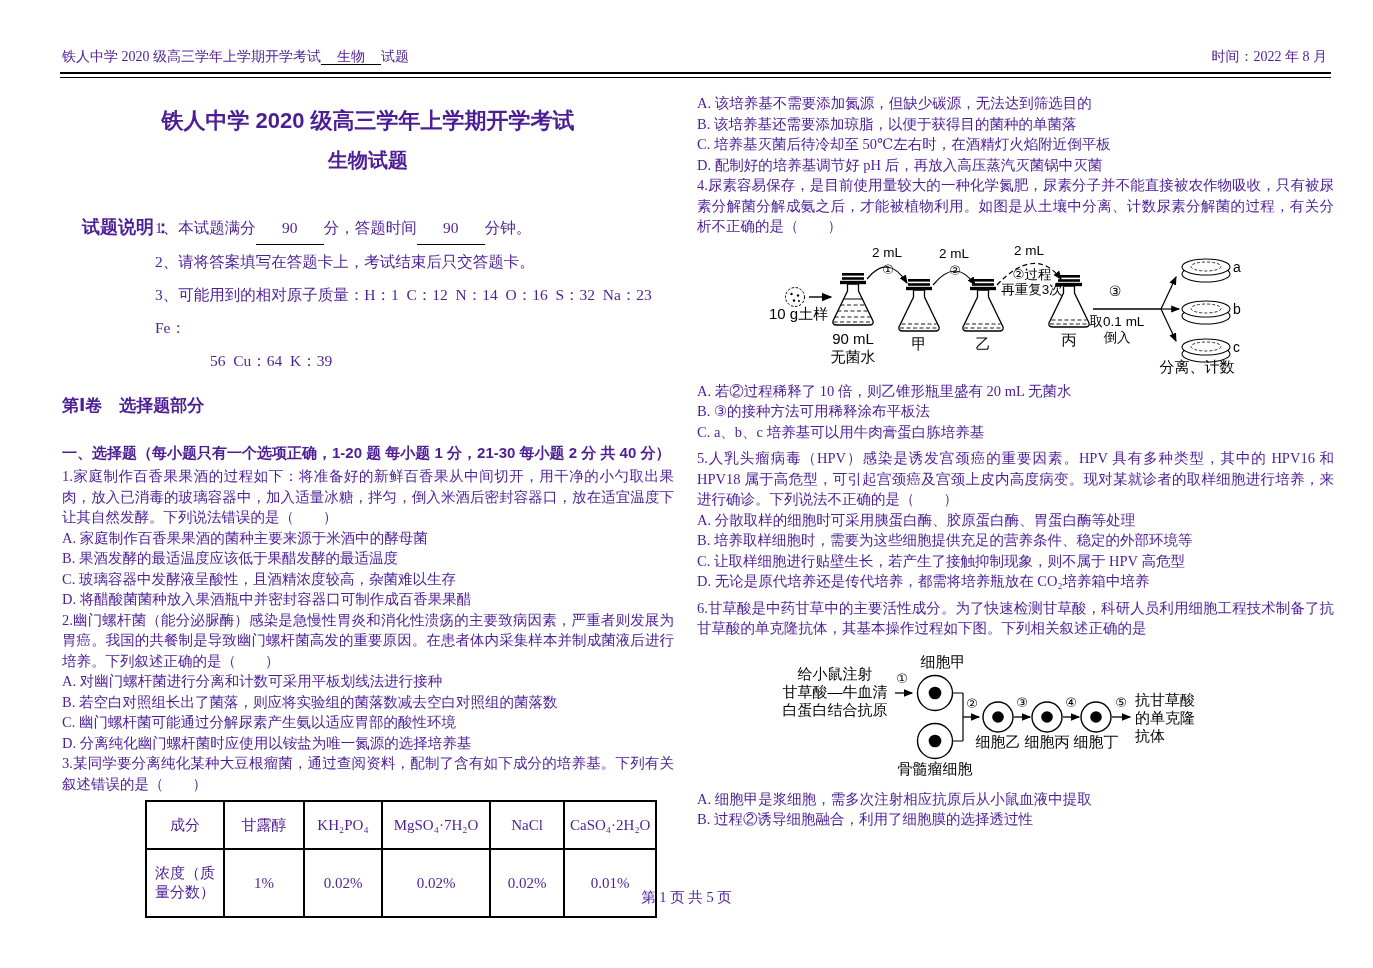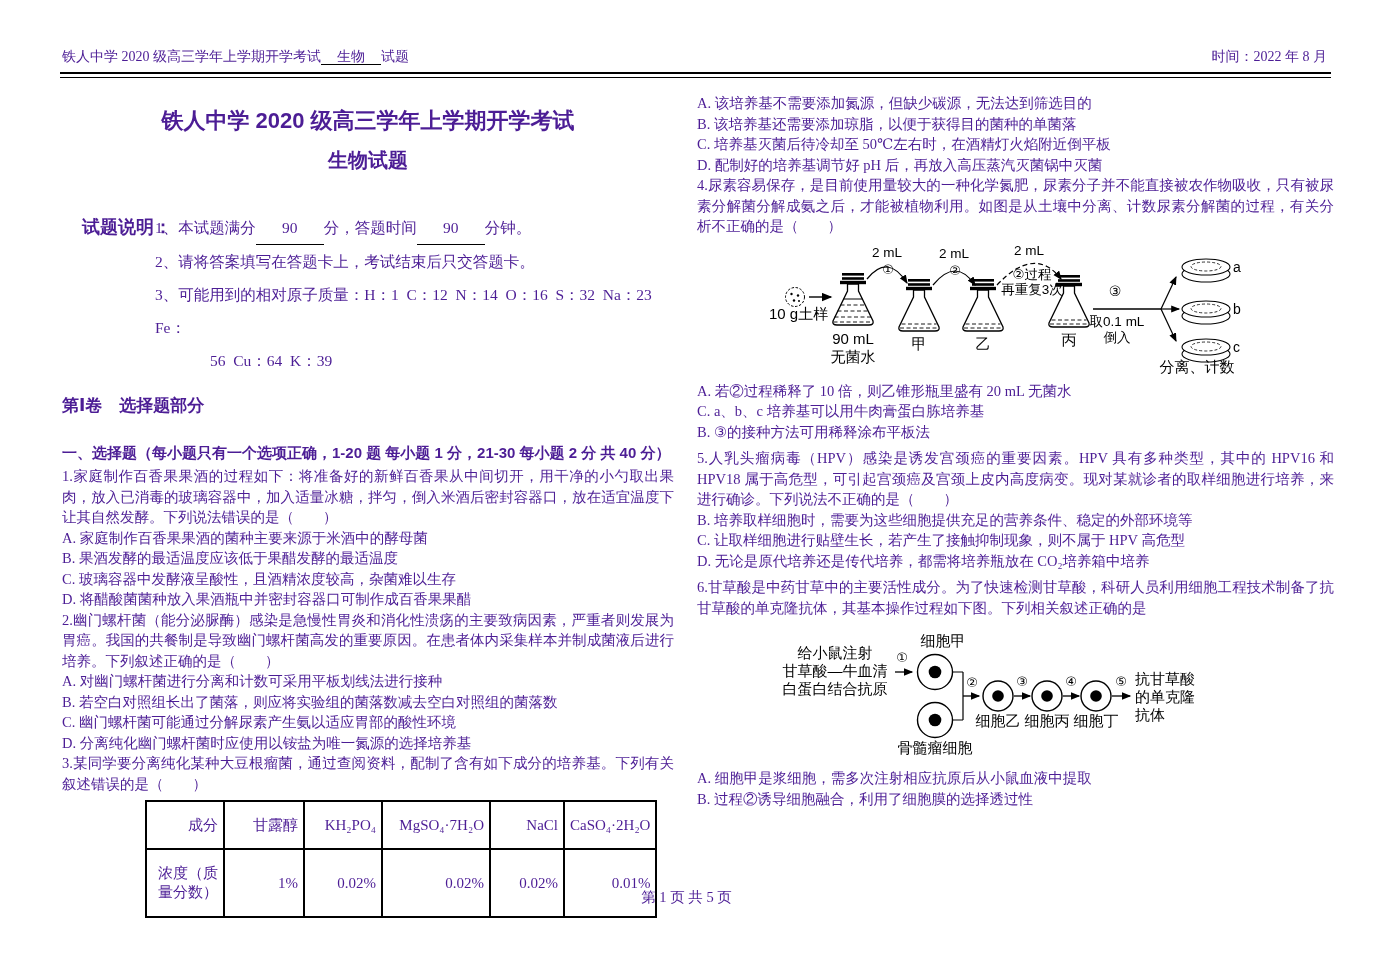--- a/index.html
+++ b/index.html
@@ -26,21 +26,21 @@
   .blank{display:inline-block;min-width:68px;text-align:center;border-bottom:1px solid #000;}
   .section-heading{margin-top:17px;text-align:left;font-weight:bold;font-size:17px;
              font-family:"Liberation Sans","DejaVu Sans",sans-serif;}
   .section-subheading{margin-top:27px;font-weight:bold;font-size:15px;
              font-family:"Liberation Sans","DejaVu Sans",sans-serif;}
   .stem{font-size:14.5px;line-height:20.5px;text-align:justify;}
   .line{font-size:14.5px;line-height:20.5px;}
   .mt3{margin-top:3px;} .mt6{margin-top:6px;} .mt8{margin-top:8px;} .mt13{margin-top:13px;}
   
   table.medium{border-collapse:collapse;margin:6px 0 0 83px;}
-  table.medium td{border:2px solid #000;text-align:right;font-size:15px;padding:2px 5px;}
+  table.medium td{border:2px solid #000;text-align:center;font-size:15px;padding:2px 5px;}
   table.medium tr.r1 td{height:42px;}
   table.medium tr.r2 td{height:62px;}
   .cw0{width:66px;} .cw1{width:68px;} .cw2{width:66px;} .cw3{width:96px;} .cw4{width:62px;} .cw5{width:80px;}
   
   .diag{display:block;}
   .diag text{font-family:"Liberation Sans","DejaVu Sans",sans-serif;fill:#000;}
   .q4svg{margin:8px 0 0 72px;}
   .q6svg{margin:14px 0 0 70px;}
   .opt5{margin-top:6px;}
   
@@ -217,24 +217,25 @@
       <g>
         <ellipse cx="437" cy="109" rx="24" ry="8" fill="none" stroke="#000" stroke-width="1.1"></ellipse>
         <ellipse cx="437" cy="102" rx="24" ry="8" fill="#fff" stroke="#000" stroke-width="1.1"></ellipse>
         <ellipse cx="437" cy="101.5" rx="15" ry="4.5" fill="none" stroke="#000" stroke-width="0.8" stroke-dasharray="3 2"></ellipse>
       </g>
       <text x="464" y="107" font-size="14">c</text>
       <text x="428" y="127" font-size="15" text-anchor="middle">分离、计数</text>
     </svg>
 
     <div class="line opt5">A. 若②过程稀释了 10 倍，则乙锥形瓶里盛有 20 mL 无菌水</div>
+    <div class="line">B. ③的接种方法可用稀释涂布平板法</div>
     <div class="line">C. a、b、c 培养基可以用牛肉膏蛋白胨培养基</div>
-    <div class="line">B. ③的接种方法可用稀释涂布平板法</div>
 
     <div class="stem mt6">5.人乳头瘤病毒（HPV）感染是诱发宫颈癌的重要因素。HPV 具有多种类型，其中的 HPV16 和 HPV18 属于高危型，可引起宫颈癌及宫颈上皮内高度病变。现对某就诊者的取样细胞进行培养，来进行确诊。下列说法不正确的是（　　）</div>
+    <div class="line">A. 分散取样的细胞时可采用胰蛋白酶、胶原蛋白酶、胃蛋白酶等处理</div>
     <div class="line">B. 培养取样细胞时，需要为这些细胞提供充足的营养条件、稳定的外部环境等</div>
     <div class="line">C. 让取样细胞进行贴壁生长，若产生了接触抑制现象，则不属于 HPV 高危型</div>
     <div class="line">D. 无论是原代培养还是传代培养，都需将培养瓶放在 CO₂培养箱中培养</div>
 
     <div class="stem mt6">6.甘草酸是中药甘草中的主要活性成分。为了快速检测甘草酸，科研人员利用细胞工程技术制备了抗甘草酸的单克隆抗体，其基本操作过程如下图。下列相关叙述正确的是</div>
 
     <svg class="diag q6svg" width="430" height="128" viewBox="0 0 430 128">
       <defs>
         <marker id="arr2" markerWidth="9" markerHeight="8" refX="6.5" refY="3" orient="auto">
           <path d="M0,0 L7.5,3 L0,6 Z" fill="#000"></path>

